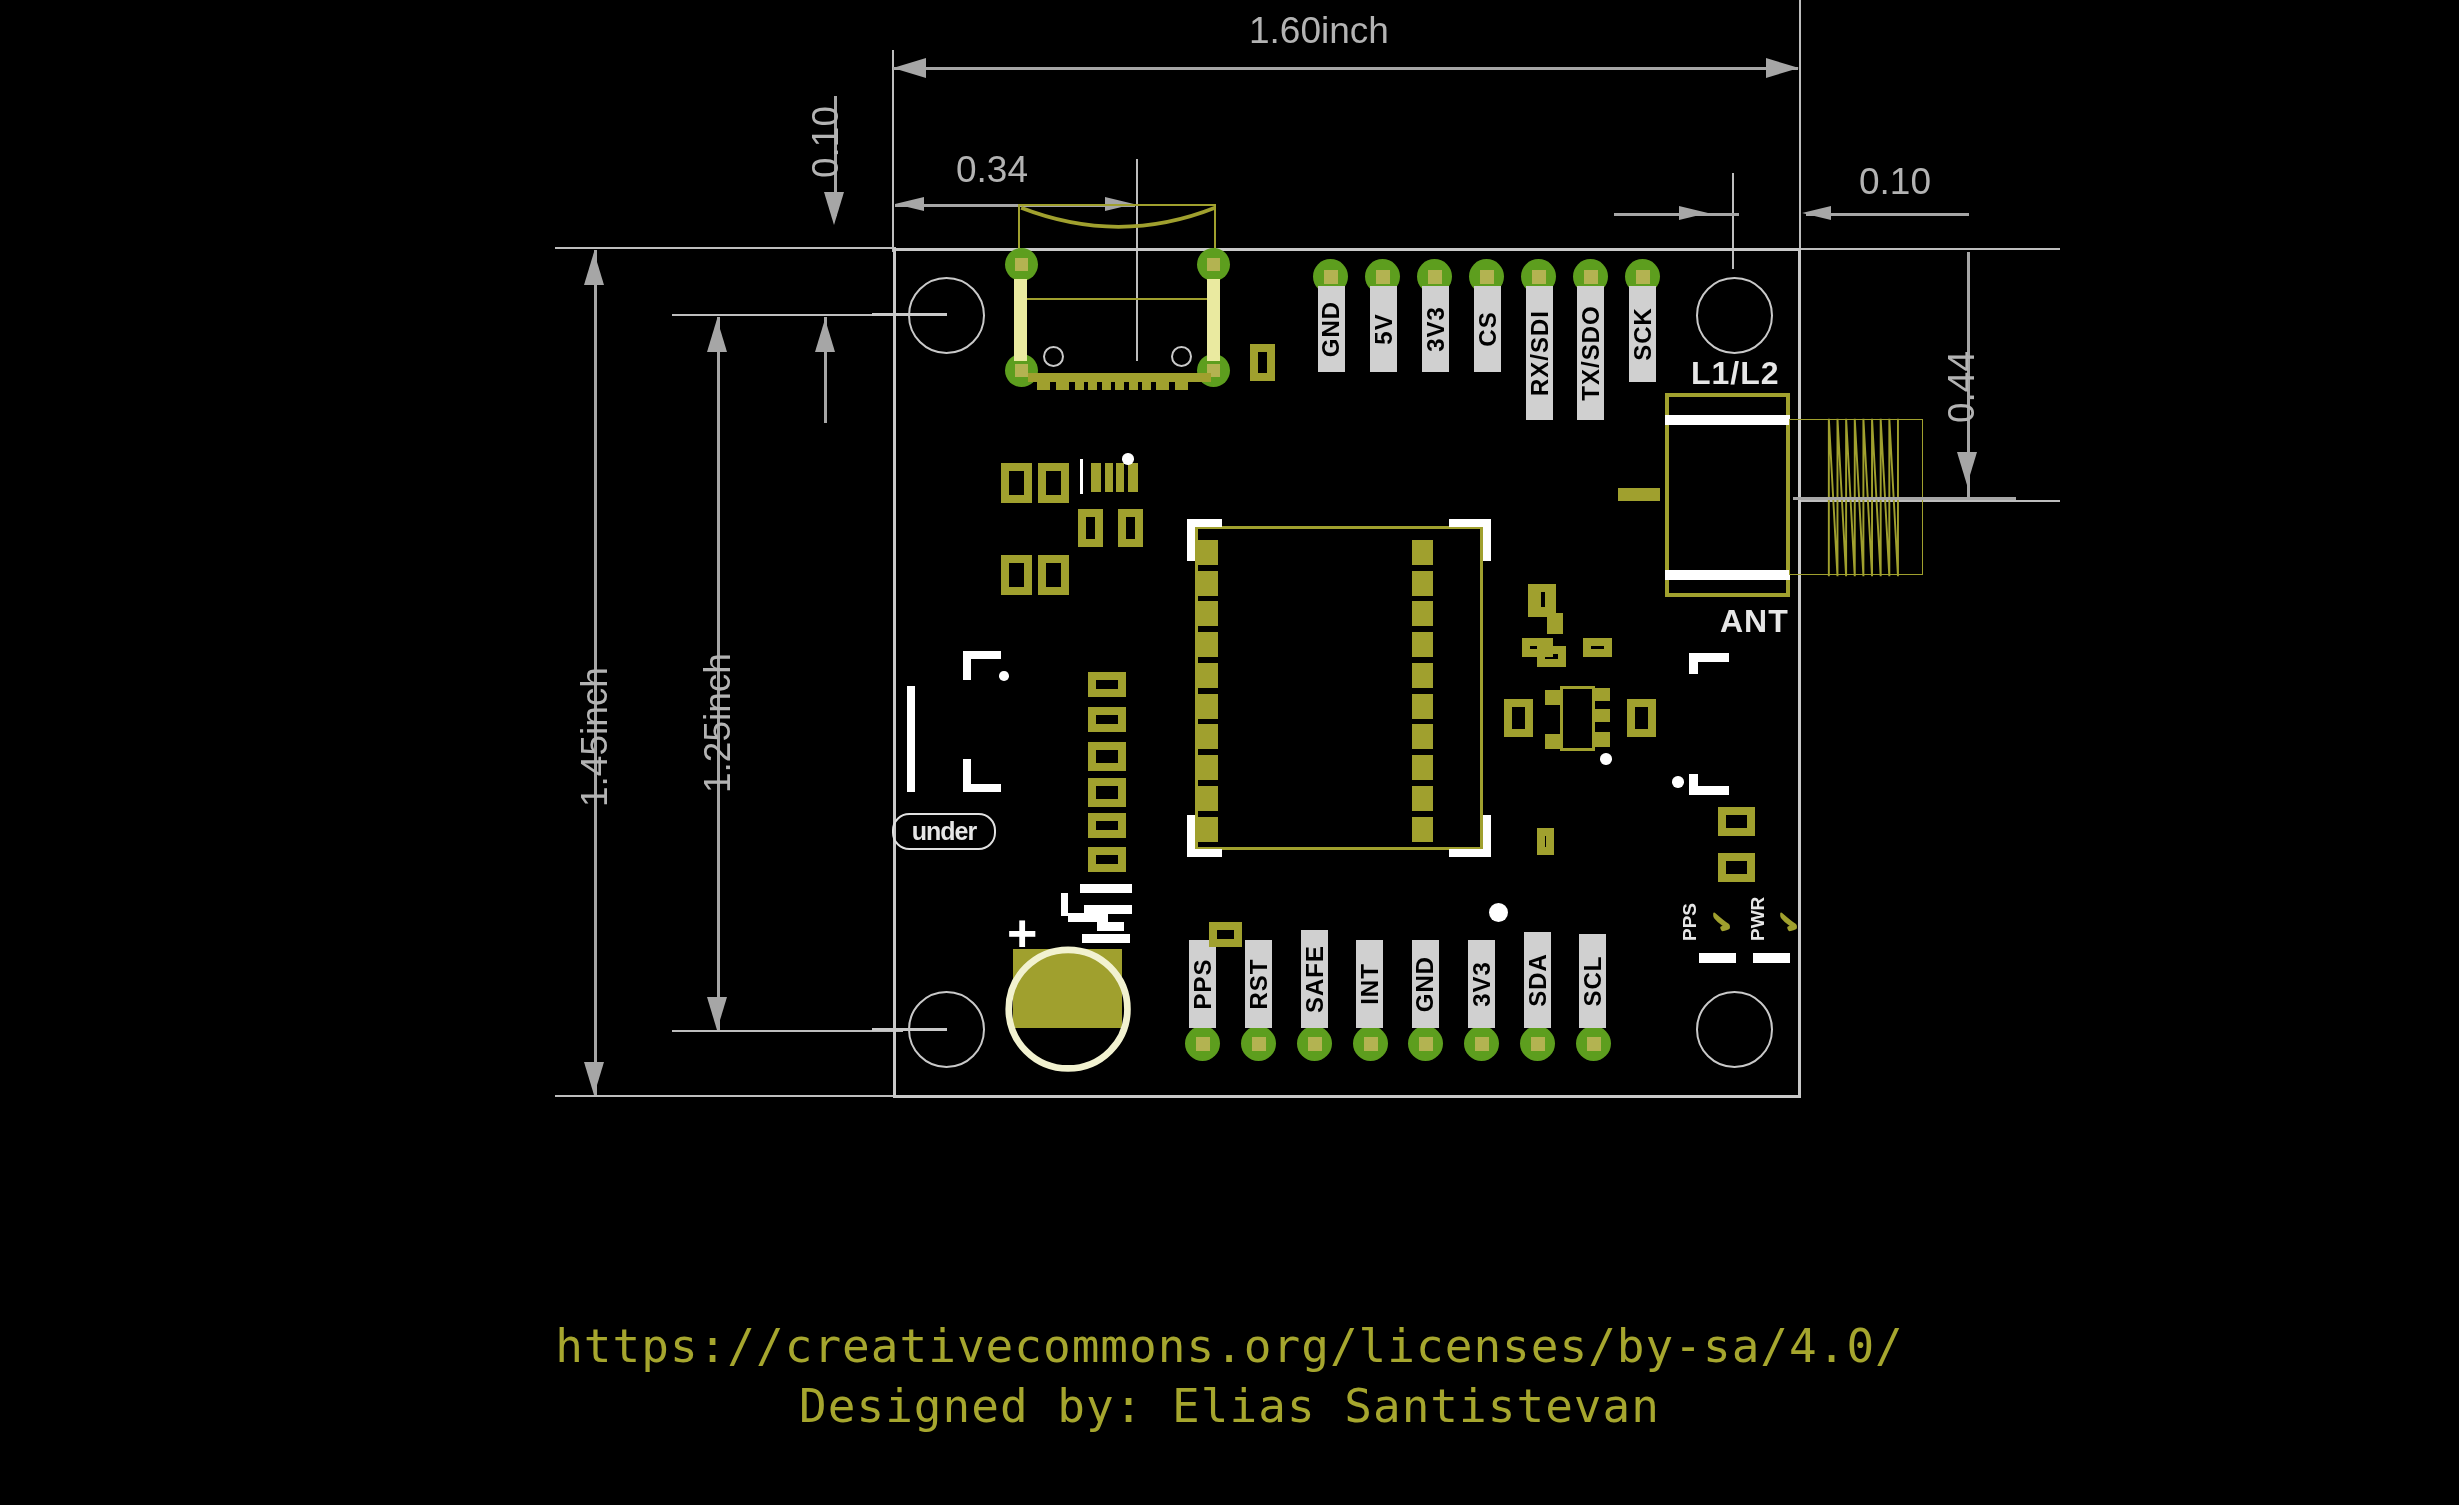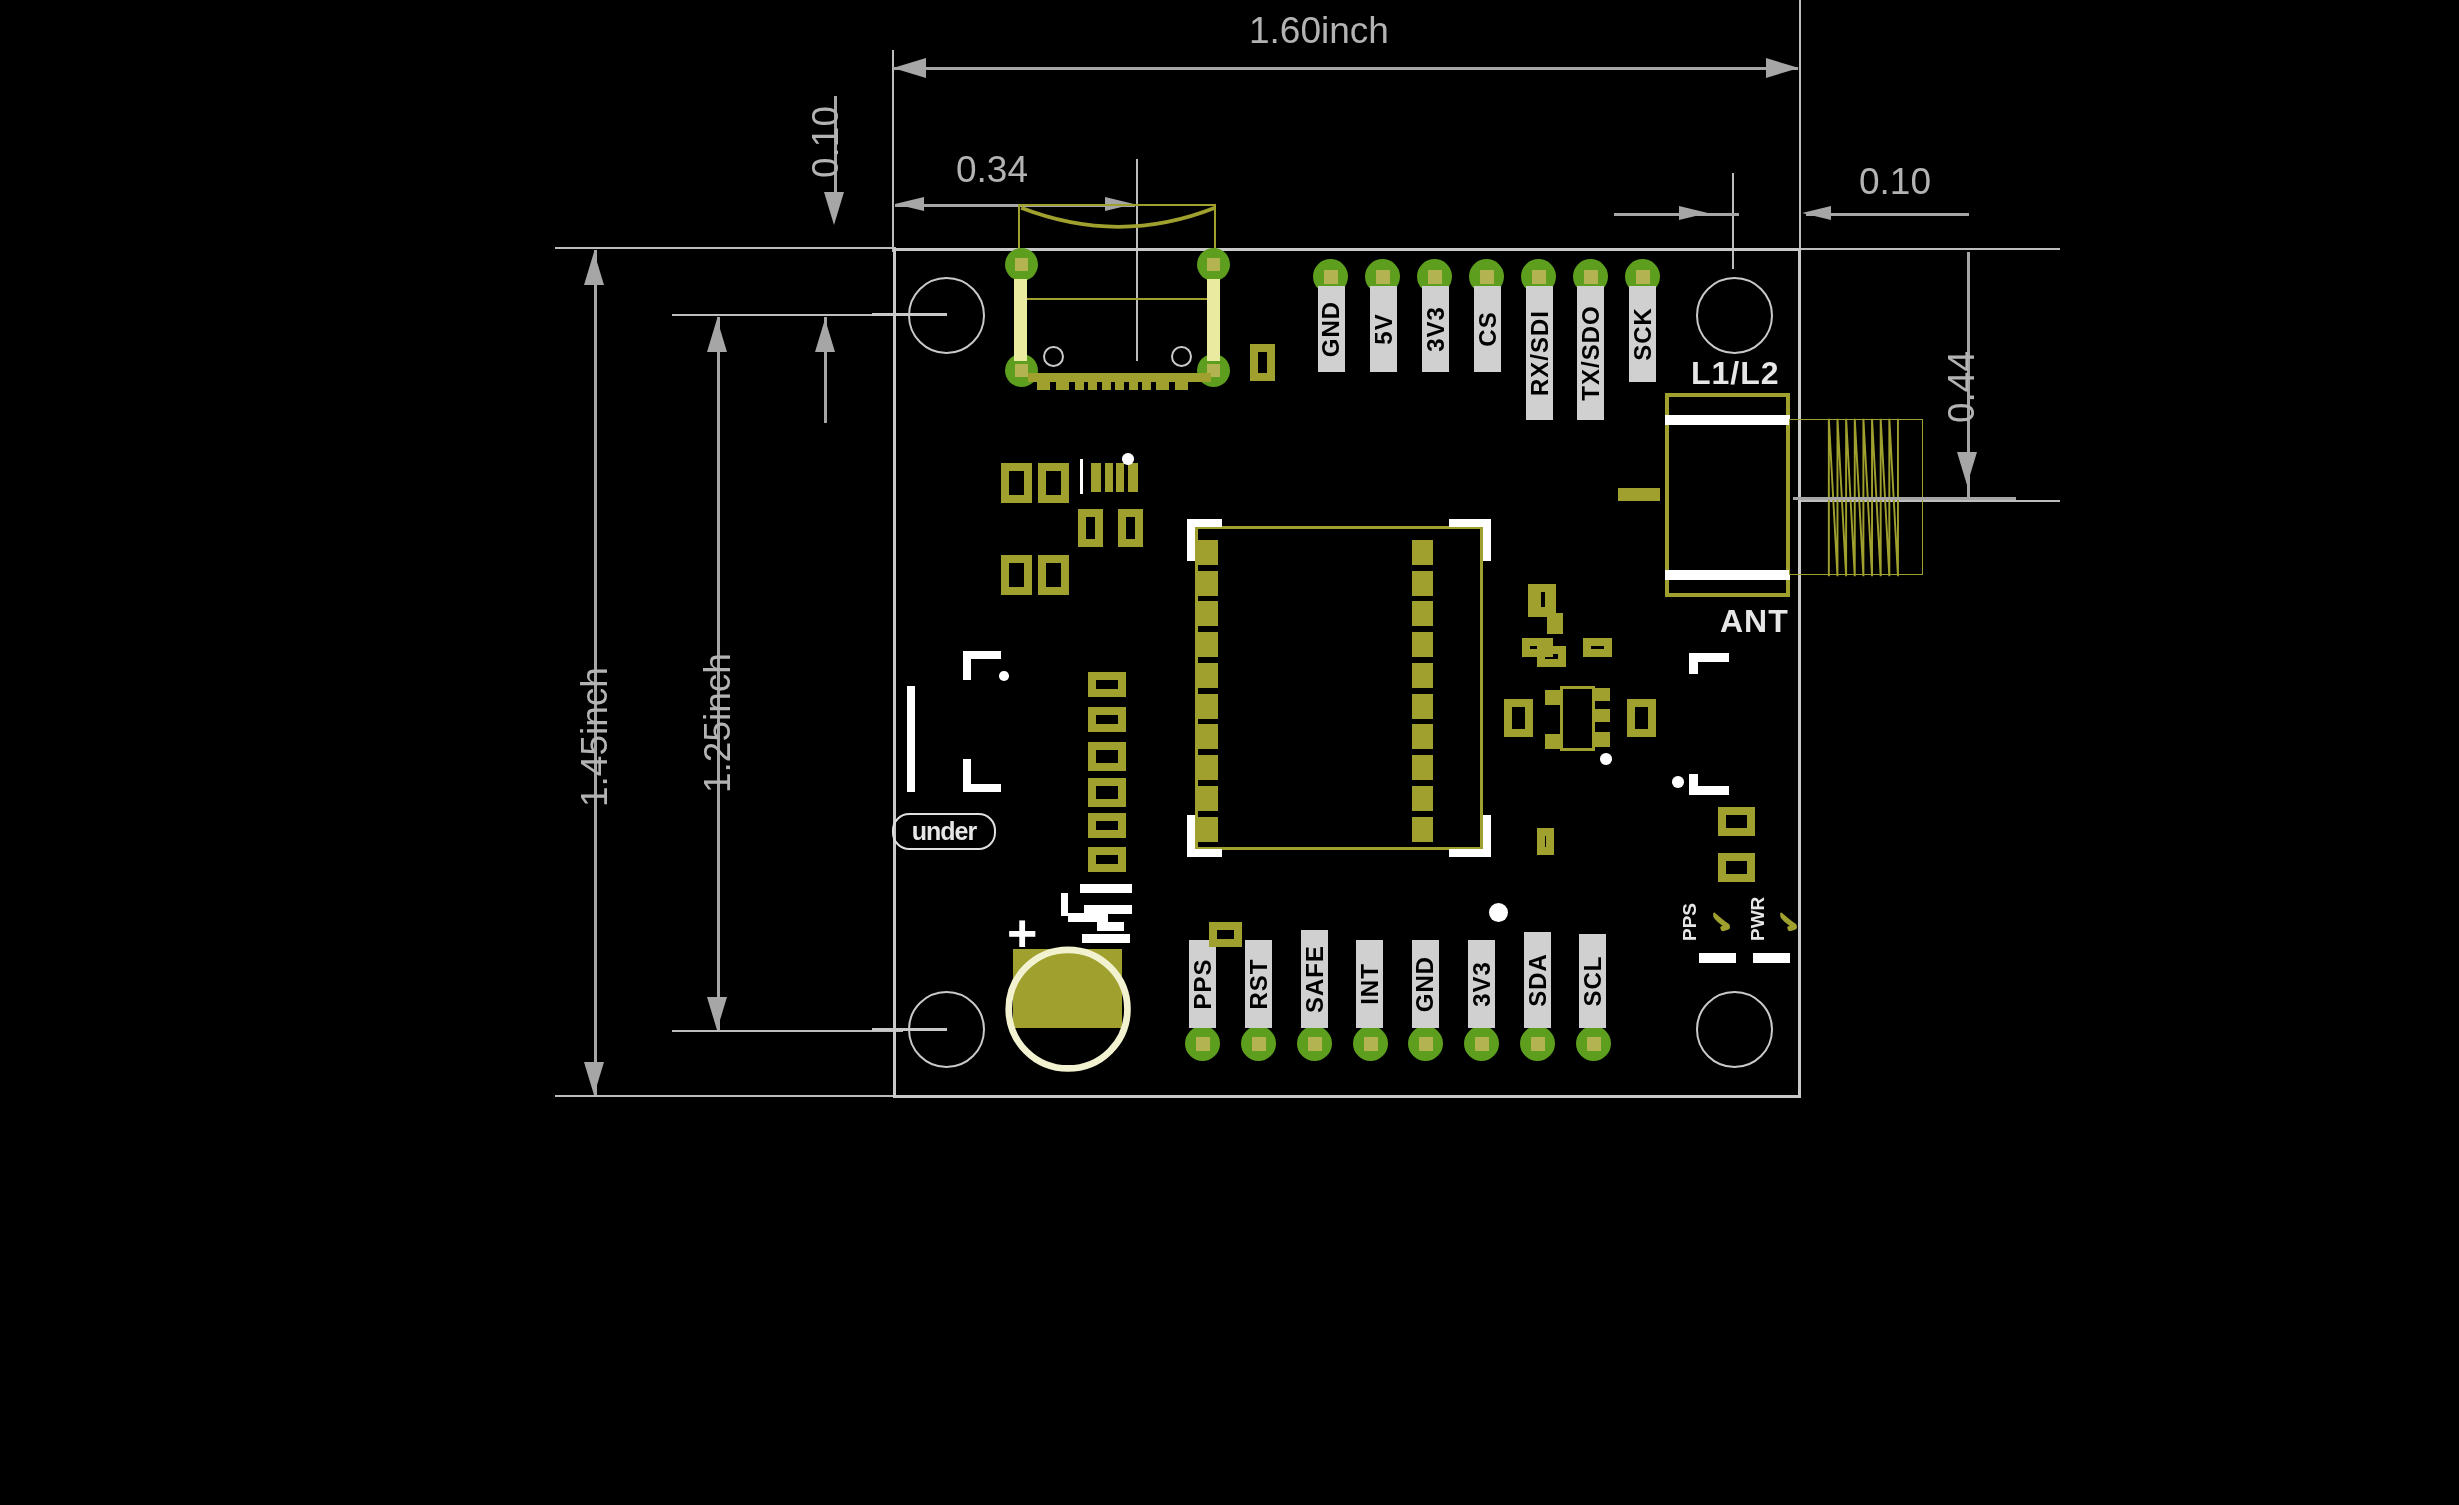--- a/index.html
+++ b/index.html
@@ -524,16 +524,18 @@
   <div class="silk" style="left:1753px; top:953px; width:37px; height:9.6px;"></div>
 
   <div class="pad-hollow" style="left:1209px; top:922px; width:33px; height:25px;"></div>
   <div class="silk" style="left:1068px; top:913px; width:40px; height:8.6px;"></div>
   <div class="silk" style="left:1082px; top:934px; width:48px; height:8.6px;"></div>
 
   <div class="pad-hollow" style="left:1528px; top:584px; width:25px; height:33px;"></div>
   <div class="pad-hollow" style="left:1537px; top:646px; width:29px; height:21px;"></div>
 
   <div id="footer">
+    <div class="line2">https://creativecommons.org/licenses/by-sa/4.0/</div>
+    <div class="line3">Designed by: Elias Santistevan</div>
   </div>
 
 </div>
 
 
 </body></html>

